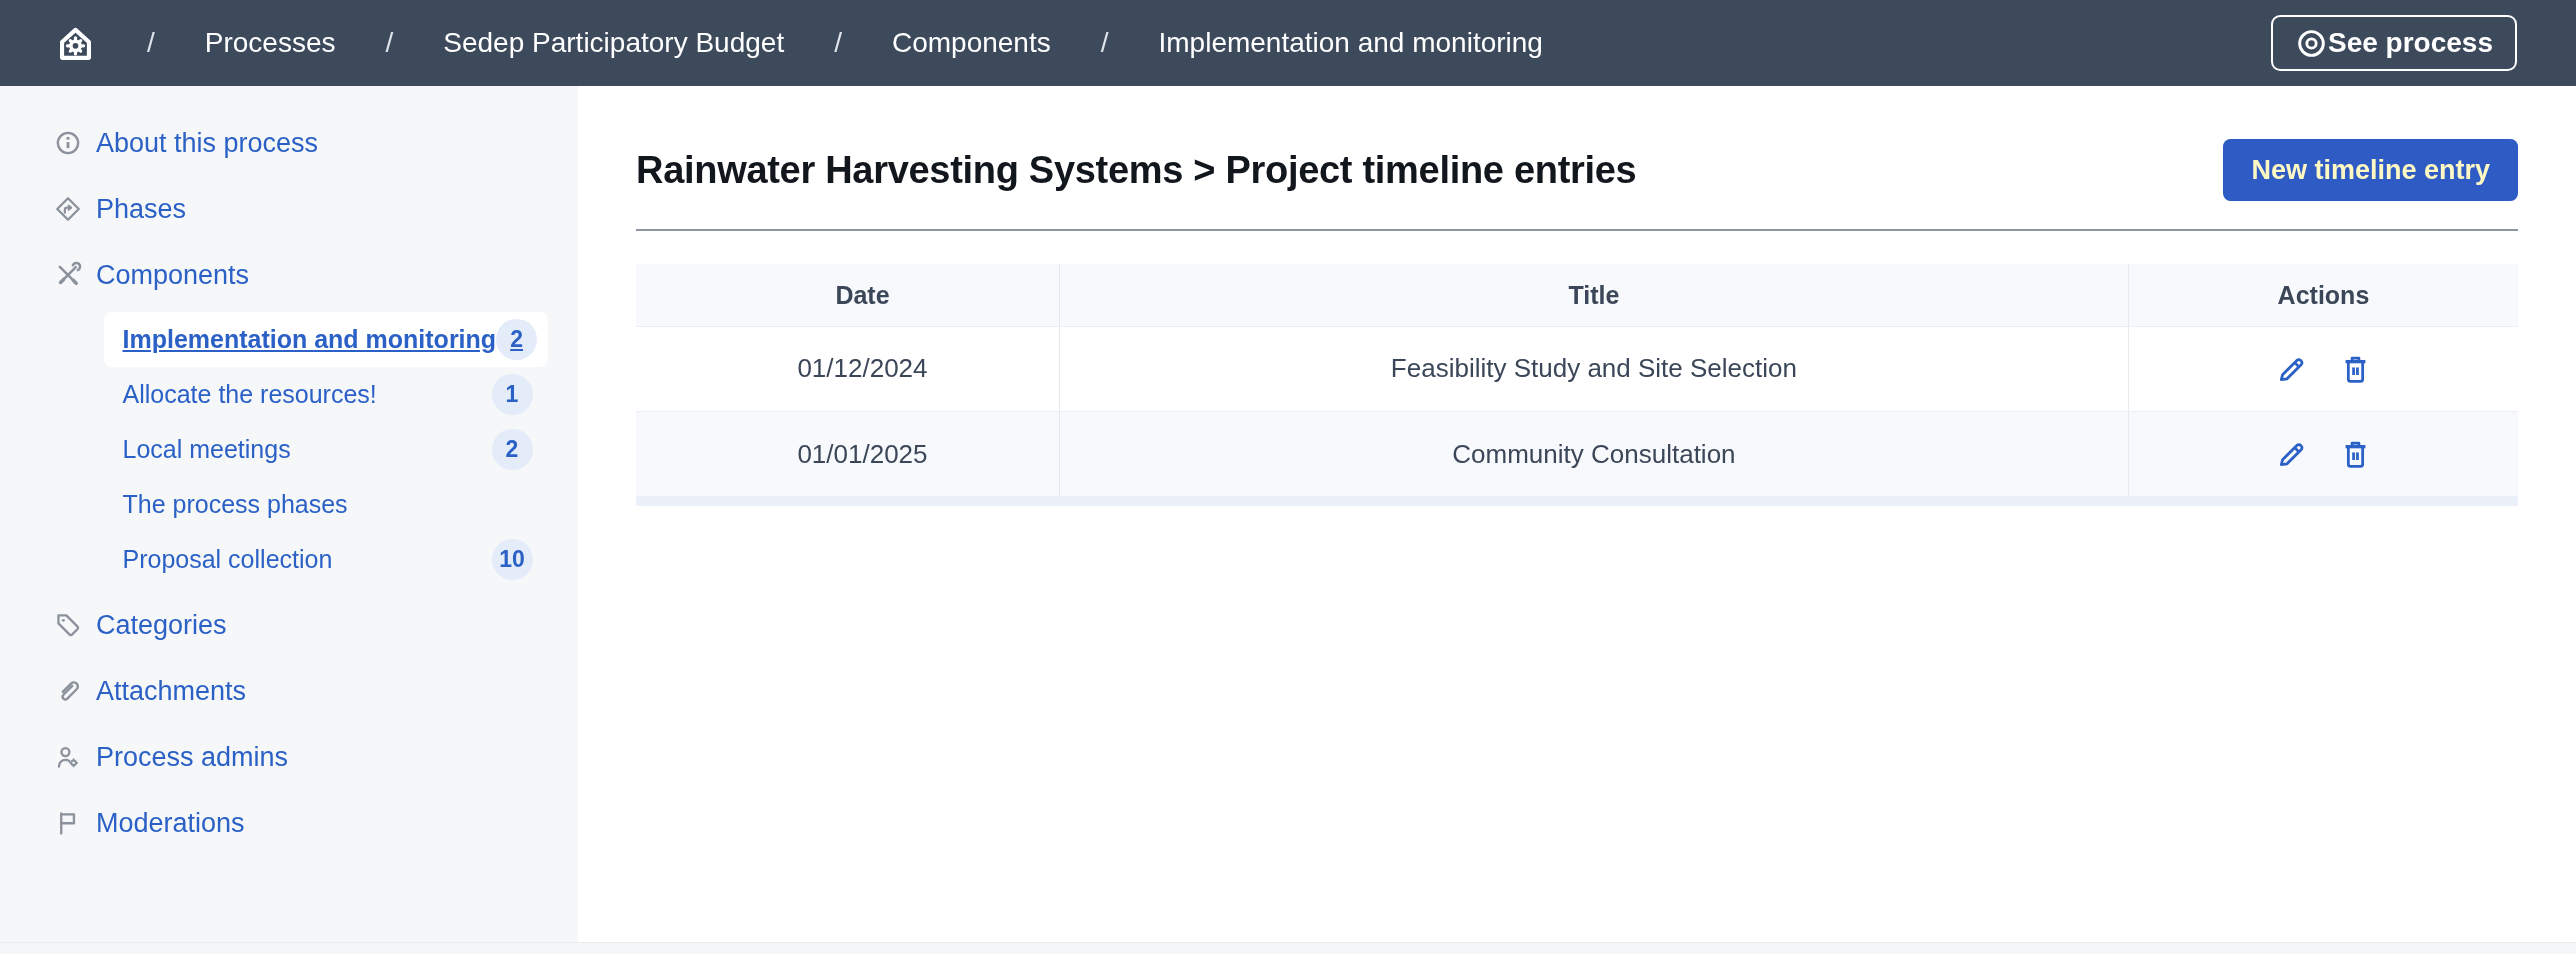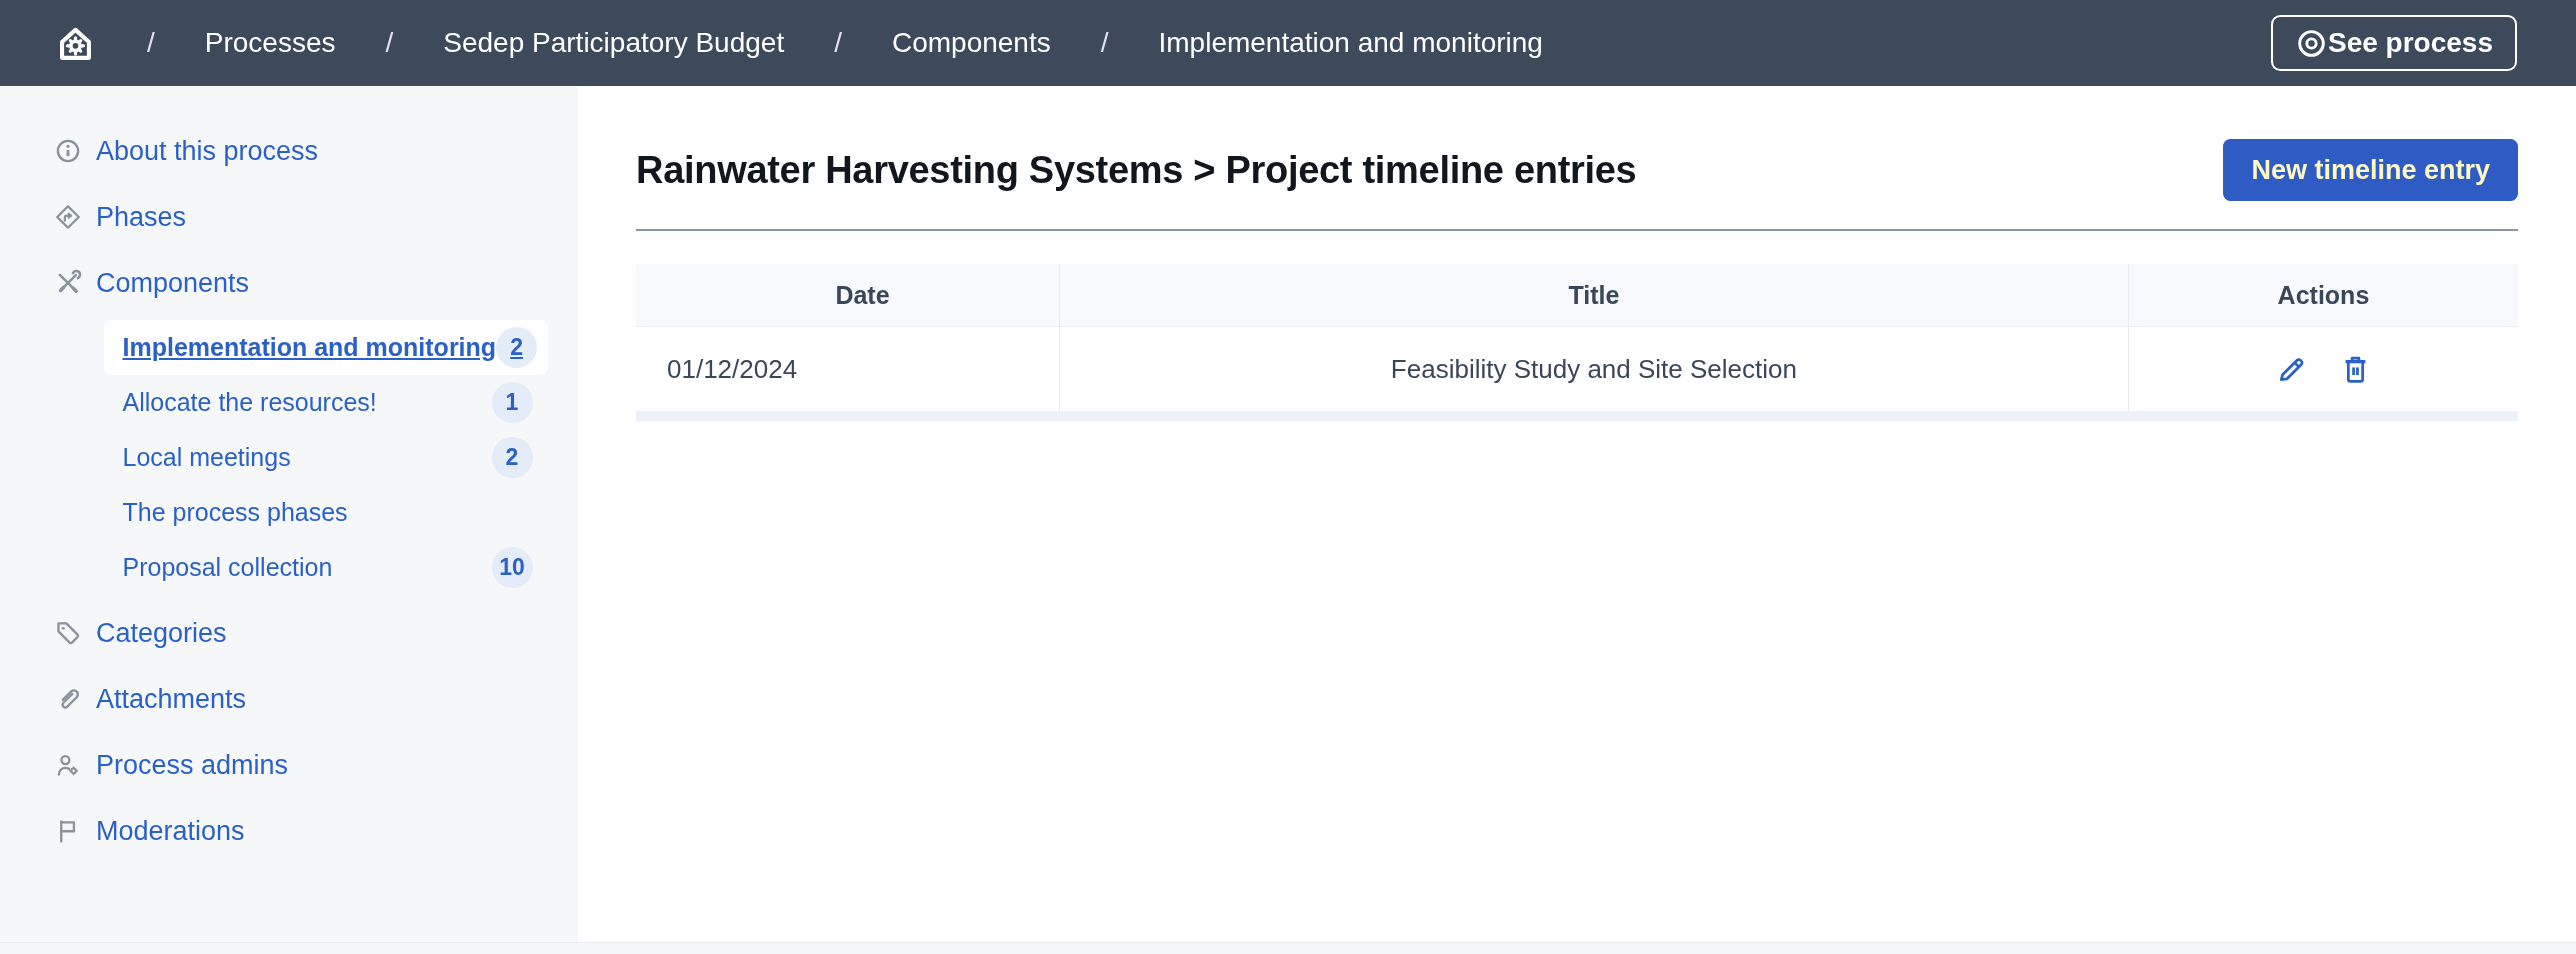--- a/index.html
+++ b/index.html
@@ -26,21 +26,21 @@
     margin-left:auto; display:flex; align-items:center; gap:0;
     background:transparent; color:#fff; border:2.3px solid #fff; border-radius:9.2px;
     padding:9.2px 22px; font-size:28px; font-weight:700; font-family:inherit; cursor:pointer;
   }
   .see-process svg { display:block; }
 
   
   .layout { display:flex; height:856px; }
 
   
-  .sidebar { width:578px; flex:none; background:#f5f7f9; padding-top:32px; }
+  .sidebar { width:578px; flex:none; background:#f5f7f9; padding-top:24px; }
   .nav-item {
     height:66px; display:flex; align-items:center; gap:14px;
     padding-left:54px; font-size:27px; color:#2b61c6; cursor:pointer; white-space:nowrap;
   }
   .nav-item svg { color:#8b929c; flex:none; display:block; }
   .subnav { margin:3.7px 0 5.5px; }
   .sub-item {
     height:55px; display:flex; align-items:center; justify-content:space-between;
     margin:0 30.5px 0 104px; padding:0 15px 0 18.5px;
     font-size:25px; color:#2b61c6; cursor:pointer; white-space:nowrap;
@@ -70,21 +70,21 @@
   table { width:100%; border-collapse:collapse; }
   thead th {
     background:#f7f9fc; height:62px; font-size:25px; font-weight:700; color:#3b4758;
     text-align:center; border-bottom:1.8px solid #eaeff7;
   }
   th.c-date { text-align:center; padding-left:31px; }
   td {
     height:85px; font-size:26px; color:#3b4758;
     border-bottom:1.8px solid #eaeff7; text-align:center;
   }
-  td.c-date { text-align:left; padding-left:31px; }
+  td.c-date { text-align:center; padding-left:31px; }
   .c-title, .c-actions { border-left:1.8px solid #e5e9f0; }
   tbody tr:nth-child(even) { background:#f7f9fc; }
   tbody tr:last-child td { border-bottom:none; }
   .table-bottom { height:9.2px; background:#ecf1f9; }
   .icon-btn {
     background:none; border:none; padding:0; margin:0 15.7px;
     color:#2b61c6; cursor:pointer; vertical-align:middle;
   }
   .icon-btn svg { display:block; }
 
@@ -264,20 +264,40 @@
                 <svg width="33" height="33" viewBox="0 0 24 24" fill="none" stroke="currentColor" stroke-width="2" stroke-linejoin="round">
                   <path d="M9.5 6.3V3.8h5v2.5"></path>
                   <path d="M4.8 6.3h14.4" stroke-width="2.4"></path>
                   <path d="M6.8 6.3h10.4V19a1.6 1.6 0 0 1-1.6 1.6H8.4A1.6 1.6 0 0 1 6.8 19z"></path>
                   <path d="M10.6 10.5v5.5"></path>
                     <path d="M13.4 10.5v5.5"></path>
                 </svg>
               </button>
             </td>
           </tr>
+          <tr>
+            <td class="c-date">01/01/2025</td>
+            <td class="c-title">Community Consultation</td>
+            <td class="c-actions">
+              <button class="icon-btn">
+                <svg width="33" height="33" viewBox="0 0 24 24" fill="none" stroke="currentColor" stroke-width="2" stroke-linejoin="round">
+                  <path d="M4.6 19.4l.9-3.6L15.9 5.4a2.2 2.2 0 0 1 3.1 3.1L8.6 18.9l-4 .5z"></path>
+                  <path d="M14.3 7l2.7 2.7"></path>
+                </svg>
+              </button><button class="icon-btn">
+                <svg width="33" height="33" viewBox="0 0 24 24" fill="none" stroke="currentColor" stroke-width="2" stroke-linejoin="round">
+                  <path d="M9.5 6.3V3.8h5v2.5"></path>
+                  <path d="M4.8 6.3h14.4" stroke-width="2.4"></path>
+                  <path d="M6.8 6.3h10.4V19a1.6 1.6 0 0 1-1.6 1.6H8.4A1.6 1.6 0 0 1 6.8 19z"></path>
+                  <path d="M10.6 10.5v5.5"></path>
+                    <path d="M13.4 10.5v5.5"></path>
+                </svg>
+              </button>
+            </td>
+          </tr>
         </tbody>
       </table>
       <div class="table-bottom"></div>
     </div>
   </main>
 </div>
 
 <div class="footer"></div>
 
 

